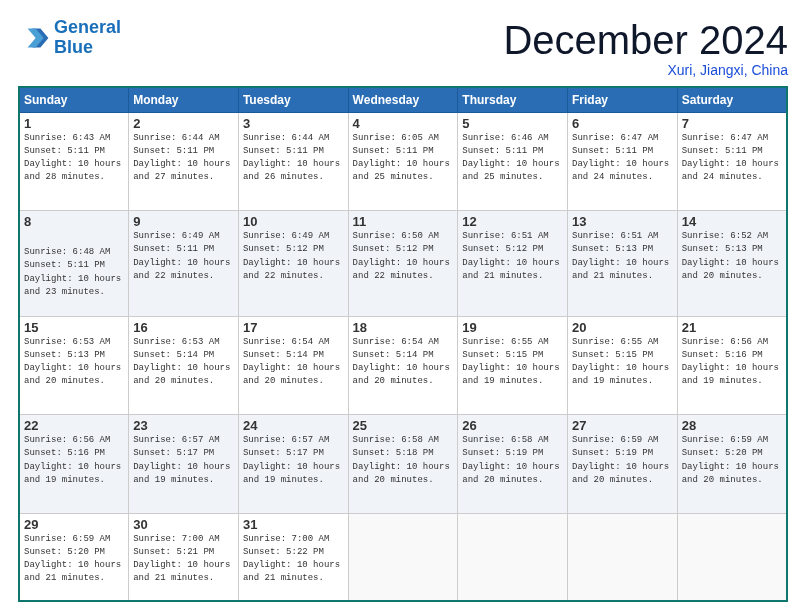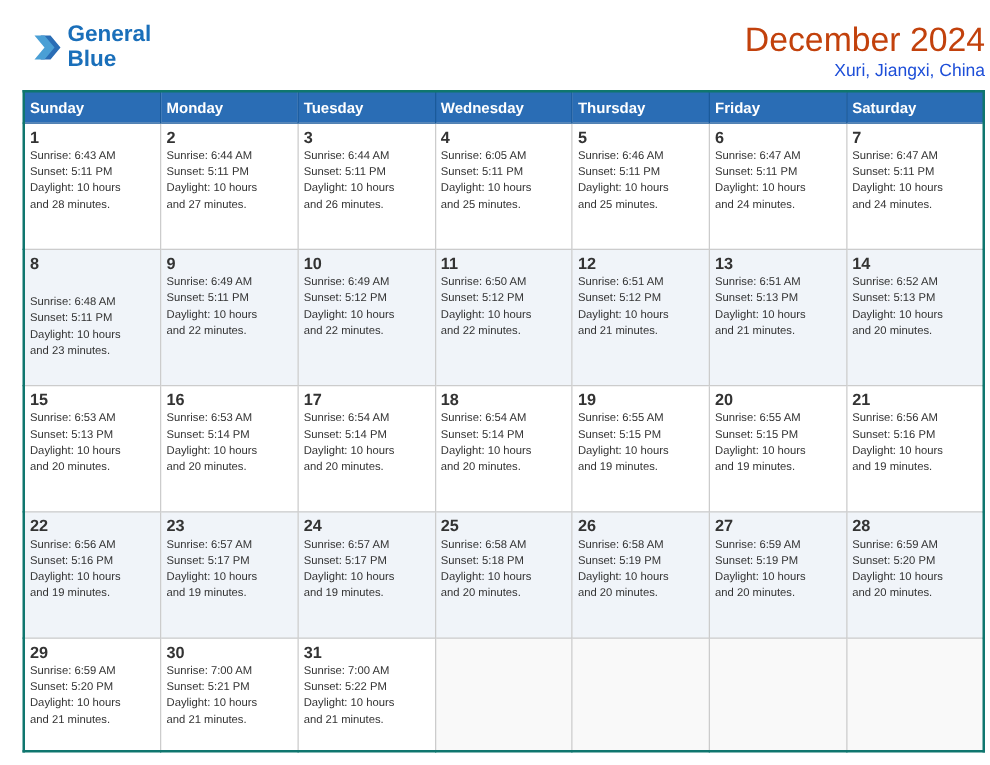--- a/index.html
+++ b/index.html
@@ -38,23 +38,23 @@
       color: #1a6fba;
     }
     .logo-icon {
       width: 32px;
       height: 32px;
     }
     .title-block {
       text-align: right;
     }
     .month-title {
-      font-size: 27px;
+      font-size: 40px;
       font-weight: normal;
-      color: #c2410c;
+      color: #0f172a;
       line-height: 1.1;
     }
     .location {
       font-size: 14px;
       color: #1d4ed8;
     }
     .calendar {
       flex: 1;
       border: 2px solid #0f766e;
       border-collapse: collapse;
@@ -84,20 +84,21 @@
     .day-num {
       font-size: 13px;
       font-weight: bold;
       display: block;
       margin-bottom: 1px;
     }
     .day-info {
       font-size: 9px;
       line-height: 1.45;
       color: #333;
+      font-family: Liberation Mono, monospace;
     }
     .empty {
       background: #f9f9f9;
     }
     .row-alt {
       background: #f0f4f9;
     }
   </style>
 </head>
 <body>

